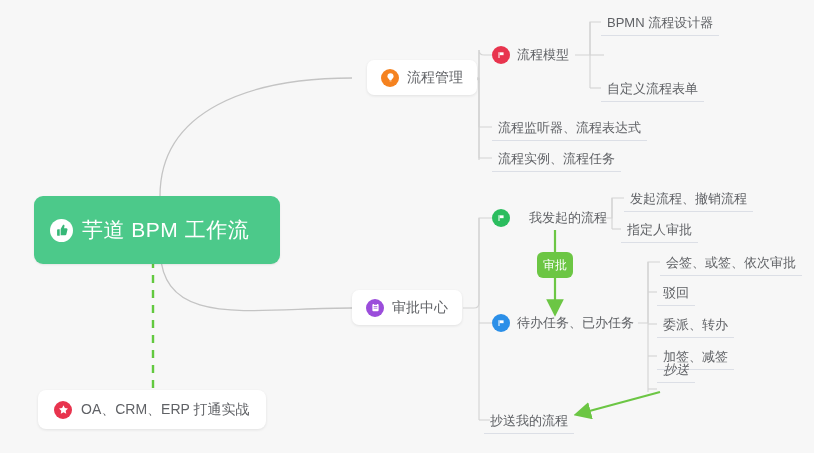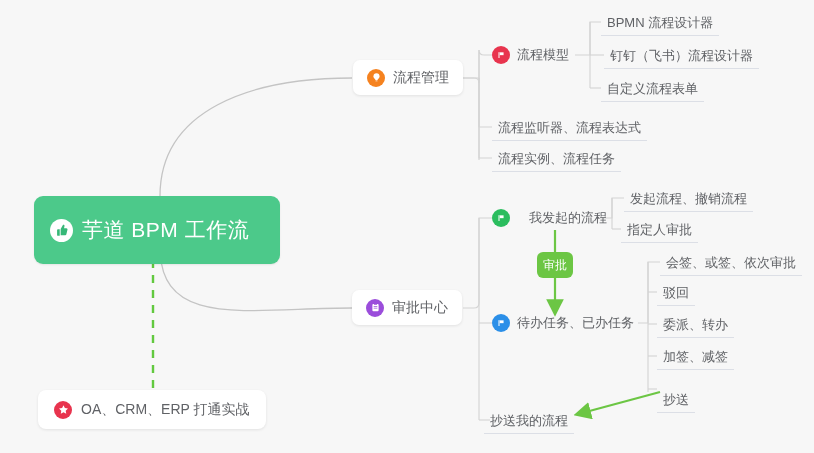--- a/index.html
+++ b/index.html
@@ -214,21 +214,21 @@
   <div class="root-node">
     <span class="badge badge-lg">
       <svg width="15" height="15" viewBox="0 0 16 16">
         <path fill="#37b878" d="M4.2 6.6h1.9v7.1H4.2a.9.9 0 0 1-.9-.9V7.5c0-.5.4-.9.9-.9z"></path>
         <path fill="#37b878" d="M7.1 6.4 9.5 2.2c.2-.4.7-.5 1.1-.3.5.3.7.8.6 1.3l-.5 2.3h2.5c.8 0 1.4.8 1.2 1.5l-1.2 4.9c-.2.7-.8 1.2-1.5 1.2H7.1V6.4z"></path>
       </svg>
     </span>
     <span class="root-label">芋道 BPM 工作流</span>
   </div>
 
-  <div class="branch-node" style="left:353px; top:60px;">
+  <div class="branch-node" style="left:367px; top:60px;">
     <span class="badge" style="background:#f5821f;">
       <svg width="11" height="11" viewBox="0 0 12 12">
         <circle cx="6" cy="4.6" r="3.3" fill="#ffffff"></circle>
         <rect x="4.4" y="7.6" width="3.2" height="1.1" rx="0.5" fill="#ffffff"></rect>
         <rect x="4.8" y="9.2" width="2.4" height="1" rx="0.5" fill="#ffffff"></rect>
       </svg>
     </span>
     <span class="branch-label">流程管理</span>
   </div>
 
@@ -236,21 +236,20 @@
     <span class="badge" style="background:#e8344e;">
       <svg width="10" height="10" viewBox="0 0 12 12">
         <rect x="3" y="2.6" width="1.2" height="7" fill="#ffffff"></rect>
         <path d="M4.5 2.8h4.6v3.4H4.5z" fill="#ffffff"></path>
       </svg>
     </span>
     <span class="leaf2-label">流程模型</span>
   </div>
 
   <div class="leaf" style="left:601px; top:11px;">BPMN 流程设计器</div>
-  <div class="leaf" style="left:604px; top:44px;">钉钉（飞书）流程设计器</div>
   <div class="leaf" style="left:601px; top:77px;">自定义流程表单</div>
 
   <div class="leaf" style="left:492px; top:116px;">流程监听器、流程表达式</div>
   <div class="leaf" style="left:492px; top:147px;">流程实例、流程任务</div>
 
   <div class="branch-node" style="left:352px; top:290px;">
     <span class="badge" style="background:#9b4ddb;">
       <svg width="11" height="11" viewBox="0 0 12 12">
         <rect x="2.6" y="2.2" width="6.8" height="7.8" rx="1" fill="#ffffff"></rect>
         <rect x="4.3" y="1.2" width="3.4" height="1.8" rx="0.6" fill="#9b4ddb"></rect>
@@ -281,21 +280,21 @@
         <path d="M4.5 2.8h4.6v3.4H4.5z" fill="#ffffff"></path>
       </svg>
     </span>
     <span class="leaf2-label">待办任务、已办任务</span>
   </div>
 
   <div class="leaf" style="left:660px; top:251px;">会签、或签、依次审批</div>
   <div class="leaf" style="left:657px; top:281px;">驳回</div>
   <div class="leaf" style="left:657px; top:313px;">委派、转办</div>
   <div class="leaf" style="left:657px; top:345px;">加签、减签</div>
-  <div class="leaf" style="left:657px; top:388px;">抄送</div>
+  <div class="leaf" style="left:657px; top:358px;font-style:italic;">抄送</div>
 
   <div class="leaf" style="left:484px; top:409px;">抄送我的流程</div>
 
   <div class="pill">
     <span class="pill-label">审批</span>
   </div>
 
   <div class="callout">
     <span class="badge" style="background:#e8344e;">
       <svg width="11" height="11" viewBox="0 0 12 12">

